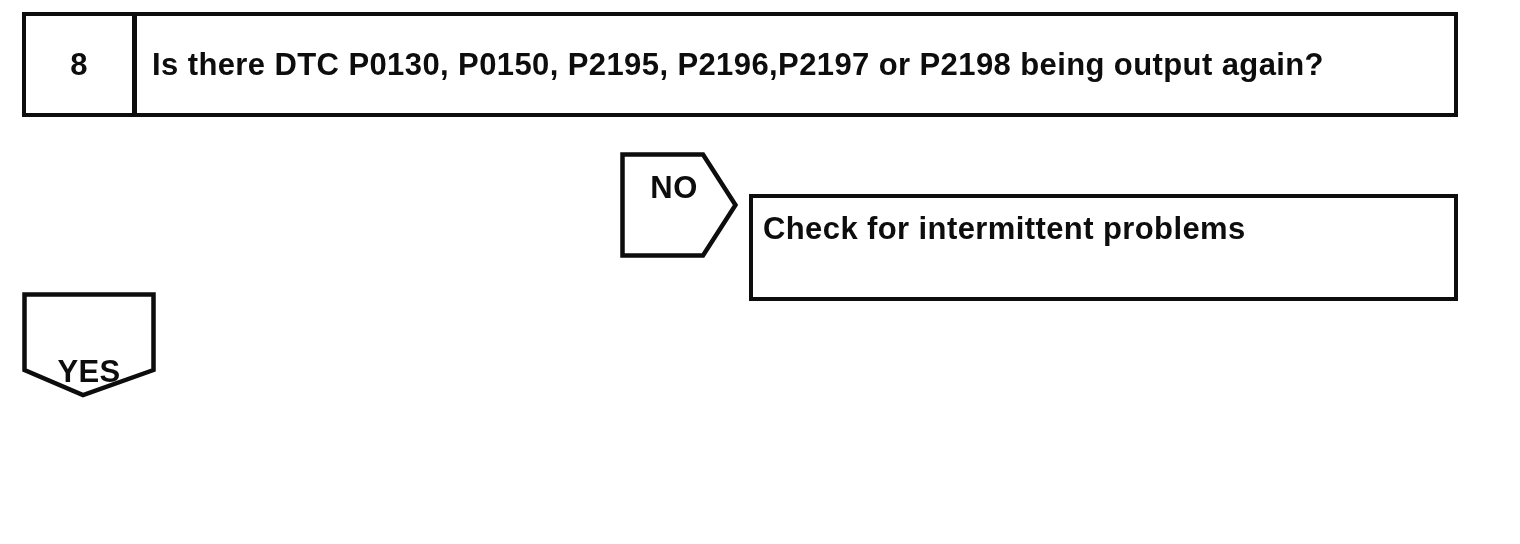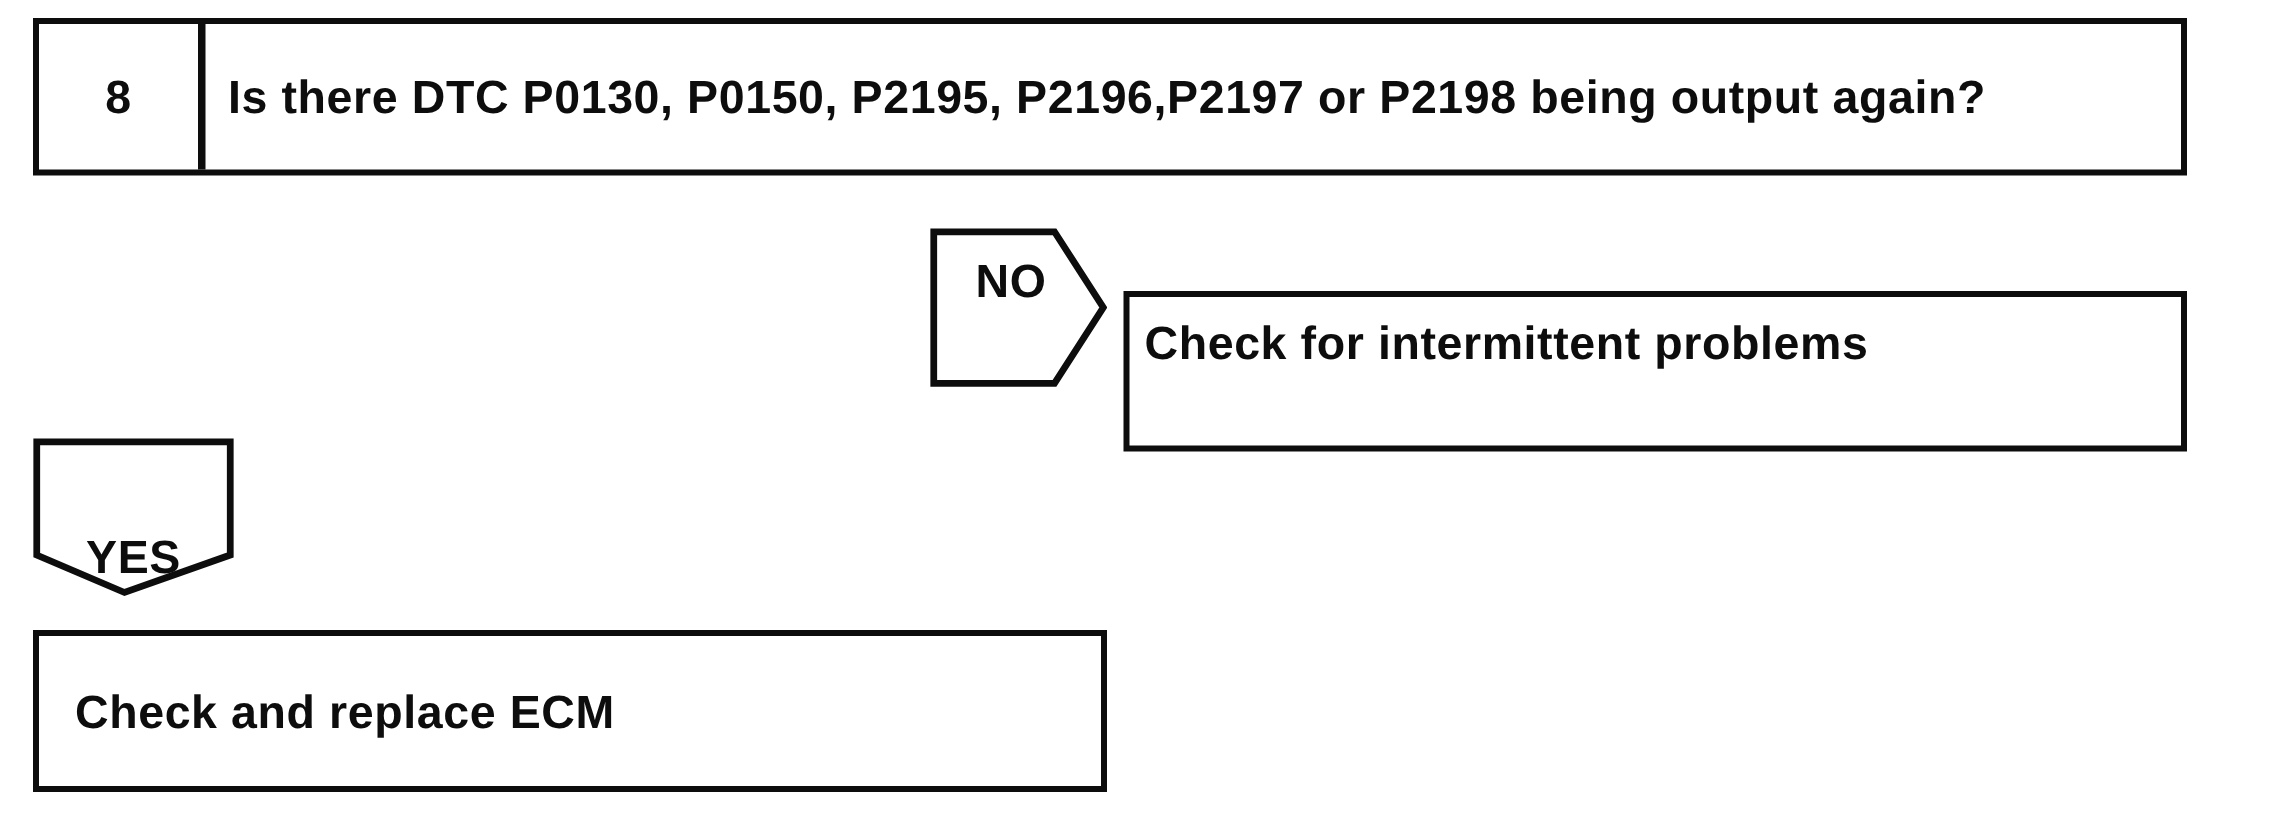--- a/index.html
+++ b/index.html
@@ -153,17 +153,14 @@
 
   <div class="yes-shape">
     <span>
       <svg viewBox="0 0 134 106" xmlns="http://www.w3.org/2000/svg">
         <polygon points="2.5,2.5 131.5,2.5 131.5,78 61,103 2.5,78" fill="#ffffff" stroke="#0d0d0d" stroke-width="4.5" stroke-linejoin="miter"></polygon>
       </svg>
     </span>
     <span class="flow-text yes-label">YES</span>
   </div>
 
-  <div class="yes-action-box">
-    <span class="flow-text">Check and replace ECM</span>
-  </div>
 
 </div>
 
 </body></html>

